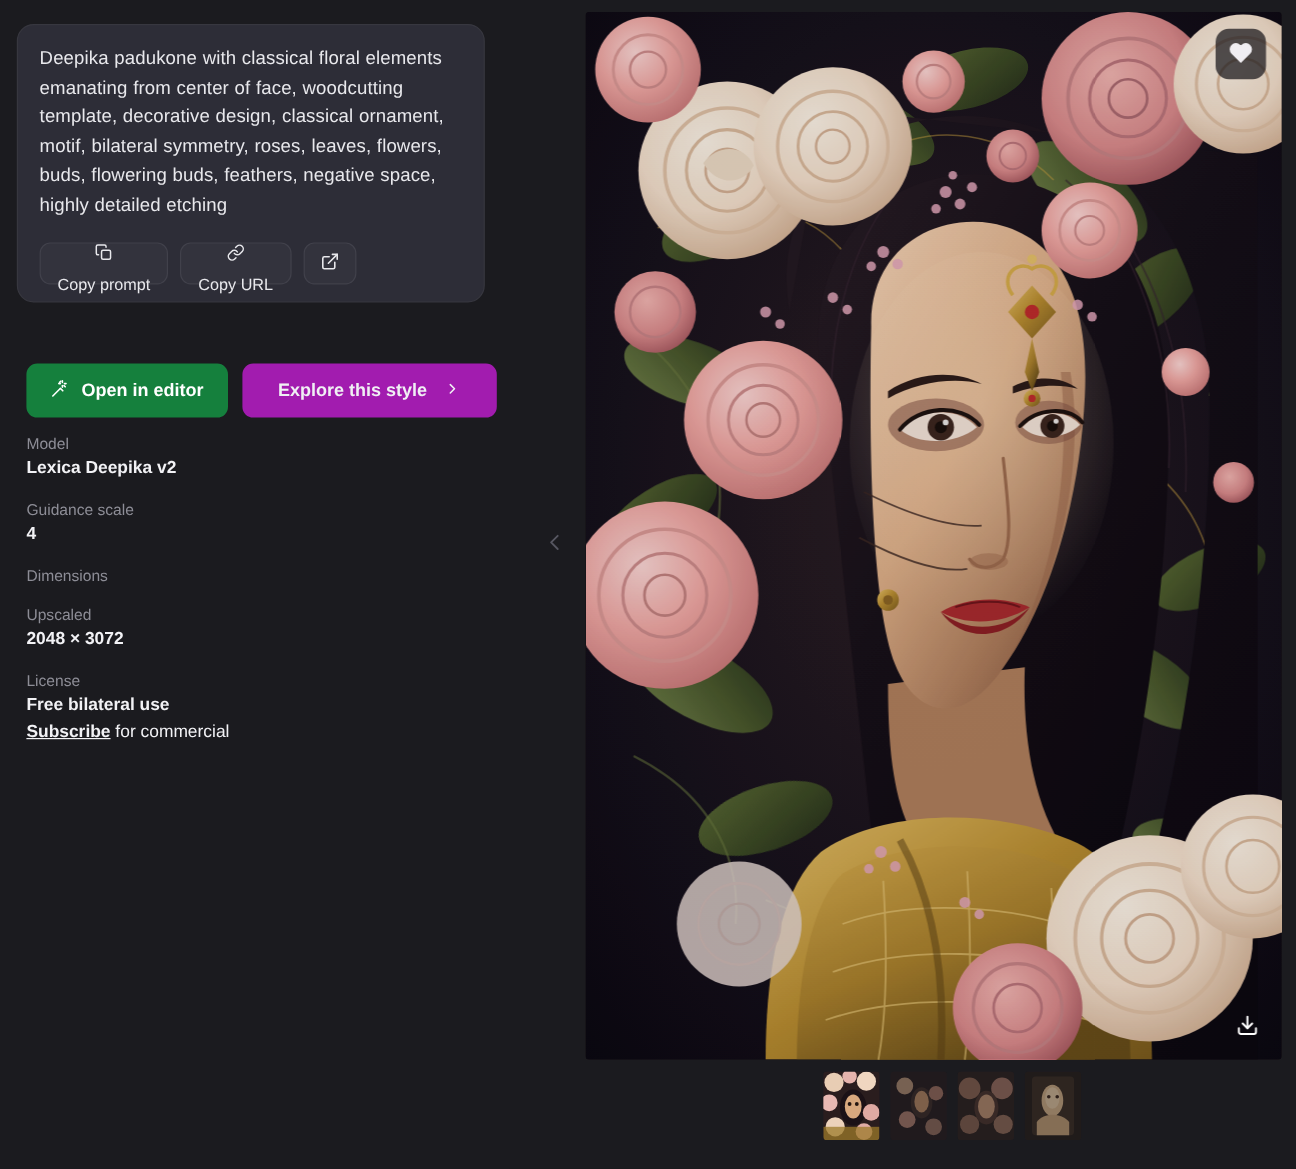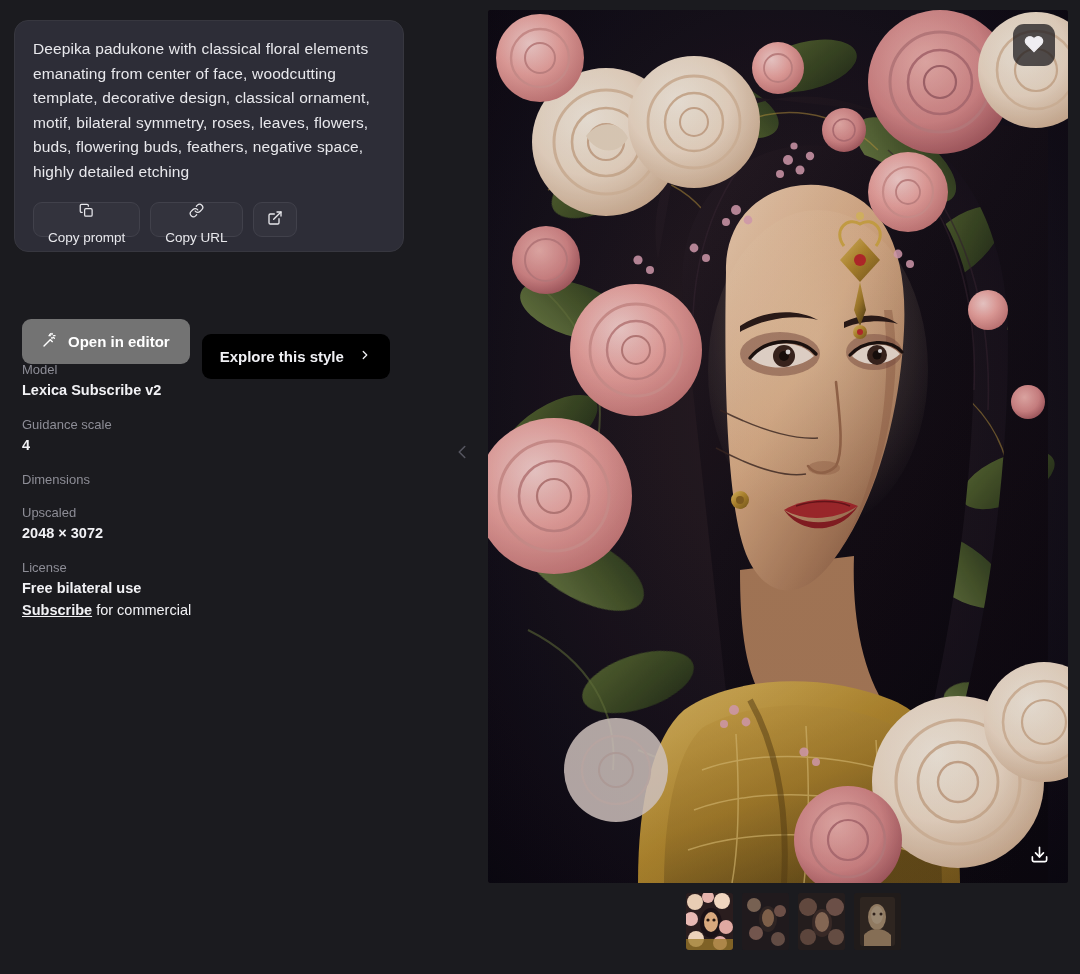--- a/index.html
+++ b/index.html
@@ -86,48 +86,47 @@
     align-items: center;
   }
 
   .btn-primary {
     display: inline-flex;
     align-items: center;
     justify-content: center;
     gap: 10px;
     height: 45px;
     padding: 0 20px;
-    background: #737373;
+    background: #15803d;
     border: none;
     border-radius: 9px;
     color: #ffffff;
     font-size: 15px;
     font-weight: bold;
     font-family: "Liberation Sans", sans-serif;
     cursor: pointer;
     white-space: nowrap;
   }
 
   .btn-secondary {
     display: inline-flex;
     align-items: center;
     justify-content: center;
     gap: 14px;
     height: 45px;
-    padding: 0 18px;
-    background: #000000;
+    padding: 0 30px;
+    background: #a21caf;
     border: none;
     border-radius: 9px;
     color: #f0f0f4;
     font-size: 15px;
     font-weight: bold;
     font-family: "Liberation Sans", sans-serif;
     cursor: pointer;
     white-space: nowrap;
-    margin-top: 31px;
   }
 
   
   .meta-list {
     position: absolute;
     left: 22px;
     top: 360px;
     width: 300px;
   }
 
@@ -318,21 +317,21 @@
             <polyline points="9 18 15 12 9 6"></polyline>
           </svg>
         </span>
       </button>
     </div>
 
     <div class="meta-list">
 
       <div class="meta-group">
         <div class="meta-label">Model</div>
-        <div class="meta-value">Lexica Subscribe v2</div>
+        <div class="meta-value">Lexica Deepika v2</div>
       </div>
 
       <div class="meta-group">
         <div class="meta-label">Guidance scale</div>
         <div class="meta-value">4</div>
       </div>
 
       <div class="meta-group">
         <div class="meta-label">Dimensions</div>
       </div>

